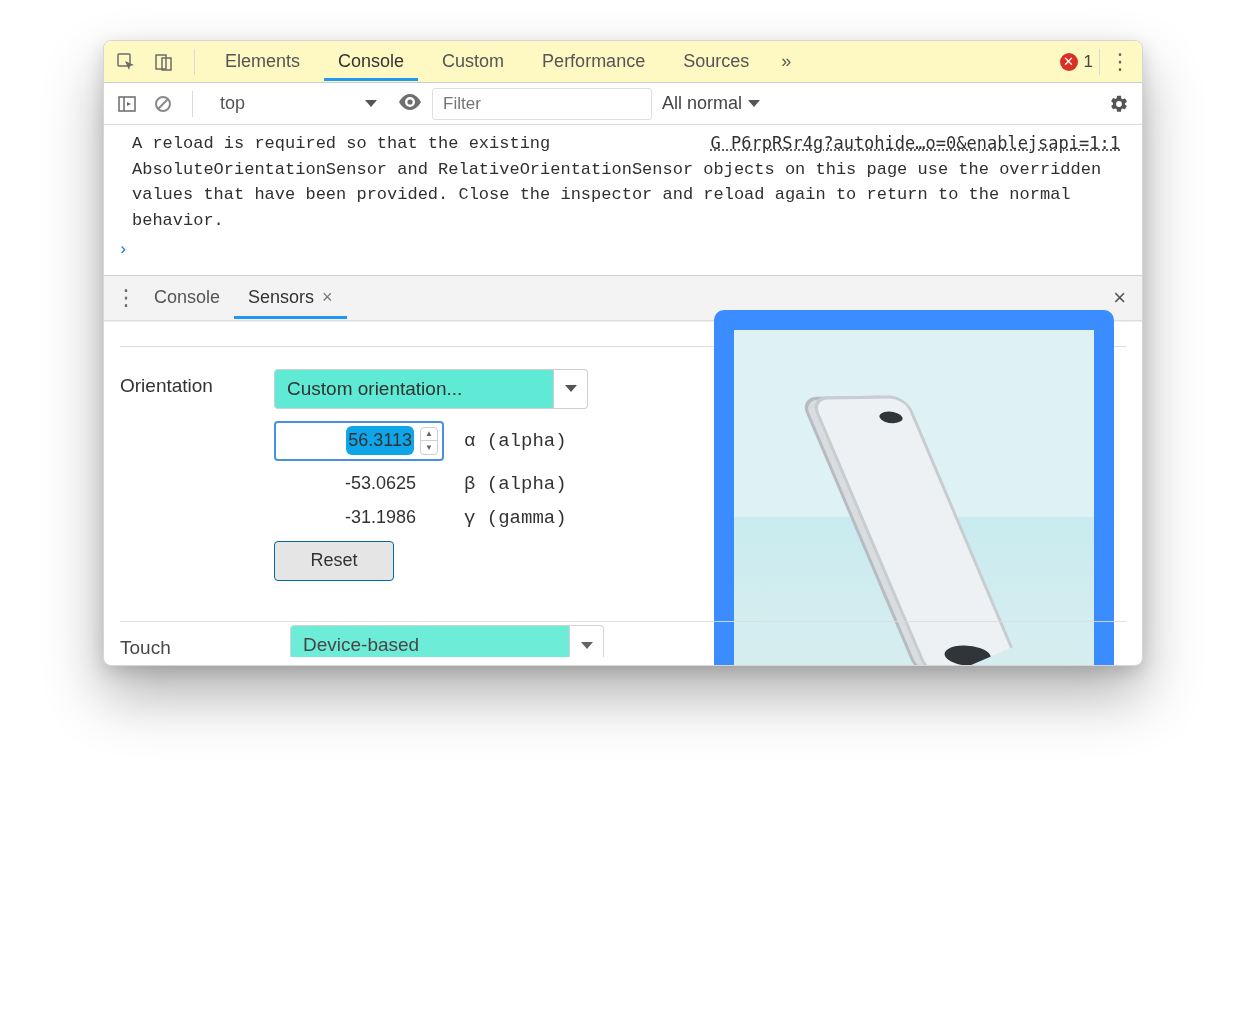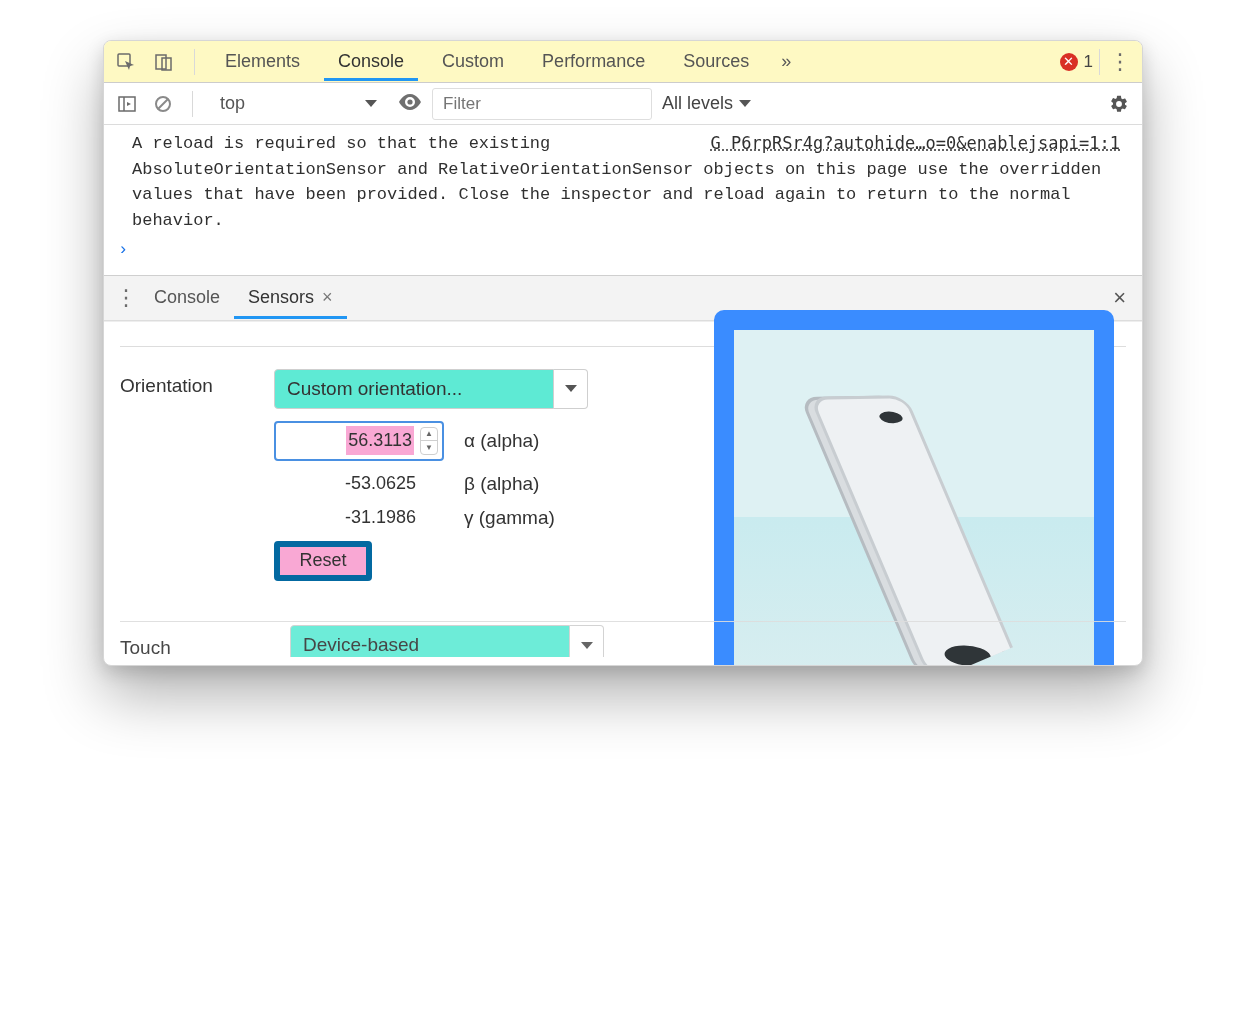--- a/index.html
+++ b/index.html
@@ -61,27 +61,27 @@
 .sensors .section-divider { height:1px; background:#ddd; margin: 0 0 22px 0; }
 .orientation-row { display:flex; gap: 24px; align-items:flex-start; }
 .label { width: 130px; font-size:19px; color:#333; padding-top:6px; }
 .controls { display:flex; flex-direction:column; gap:12px; }
 .selectbox { display:flex; align-items:center; }
 .selectbox .sel { border:1px solid #cfcfcf; border-radius:4px 0 0 4px; height:40px; padding: 0 12px; font-size:19px; color:#333; width: 280px; display:flex; align-items:center; background:#5eead4; }
 .selectbox .chev { border:1px solid #cfcfcf; border-left:none; border-radius:0 4px 4px 0; height:40px; width:34px; display:flex; align-items:center; justify-content:center; }
 .num-row { display:flex; align-items:center; gap:20px; }
 .num-input { width:170px; height:40px; border:1px solid #cfcfcf; border-radius:4px; display:flex; align-items:center; justify-content:flex-end; padding: 0 28px 0 12px; font-size:18px; color:#333; position:relative; }
 .num-input.focused { border:2px solid #4a90e2; }
-.num-input.focused .val { background:#f9a8d4; border-radius:0; padding:4px 2px; }
+.num-input.focused .val { background:#0ea5e9; border-radius:6px; padding:4px 2px; }
 .num-input .spinner { position:absolute; right:4px; top:4px; bottom:4px; width:18px; border:1px solid #cfcfcf; border-radius:4px; display:flex; flex-direction:column; font-size:8px; color:#666; }
 .num-input .spinner div { flex:1; display:flex; align-items:center; justify-content:center; }
 .num-input .spinner div:first-child { border-bottom:1px solid #cfcfcf; }
-.greek-label { font-size:19px; color:#333; }
+.greek-label { font-size:19px; color:#333;font-family:Liberation Mono, monospace; }
 .num-static { width:170px; text-align:right; padding-right:28px; font-size:18px; color:#333; }
-.reset-btn { border:6px solid #0369a1; border-radius:4px; background:#f9a8d4; height:40px; width:98px; font-size:18px; color:#333; cursor:pointer; }
+.reset-btn { border:1px solid #0369a1; border-radius:4px; background:#e5e5e5; height:40px; width:120px; font-size:18px; color:#333; cursor:pointer; }
 
 
 .phone-preview { position:absolute; right:28px; top:-12px; width:400px; height:400px; border:20px solid #3a8cff; border-radius:10px; background:#d9eef0; overflow:hidden; }
 .phone-preview .sky { position:absolute; inset:0 0 48% 0; background:#def1f3; }
 .phone-preview .ground { position:absolute; inset:52% 0 0 0; background:linear-gradient(#c9ebef,#d9eef0); }
 .phone-svg { position:absolute; left:50%; top:50%; transform:translate(-50%,-50%) rotate(-23deg); }
 
 
 .touch-row { border-top:1px solid #ddd; margin-top: 40px; padding: 12px 0 0 0; display:flex; gap:40px; align-items:center; opacity:.9; overflow:hidden; height:36px; }
 
@@ -144,21 +144,21 @@
       <span class="triangle-down"></span>
     </div>
     <div class="eye">
       <svg width="24" height="16" viewBox="0 0 24 16" fill="#6f6f6f">
           <path d="M12 0 C5 0 1 8 1 8 s4 8 11 8 s11-8 11-8 S19 0 12 0 Z M12 13 a5 5 0 1 1 0-10 a5 5 0 0 1 0 10 Z"></path>
           <circle cx="12" cy="8" r="2.6"></circle>
         </svg>
     </div>
     <input class="filter-input" placeholder="Filter" style="">
     <div class="levels">
-      <span>All levels</span>
+      <span>All normal</span>
       <span class="triangle-down"></span>
     </div>
     <div class="spacer" style="flex:1"></div>
     <div class="ct-icon">
       <svg width="20" height="20" viewBox="0 0 24 24" fill="#555">
           <path d="M19.14,12.94a7.07,7.07,0,0,0,.05-.94,7.07,7.07,0,0,0-.05-.94l2.03-1.58a.5.5,0,0,0,.12-.64l-1.92-3.32a.5.5,0,0,0-.6-.22l-2.39.96a7.23,7.23,0,0,0-1.62-.94l-.36-2.54A.5.5,0,0,0,13.9,2h-3.8a.5.5,0,0,0-.5.42L9.24,4.96a7.23,7.23,0,0,0-1.62.94l-2.39-.96a.5.5,0,0,0-.6.22L2.71,8.48a.5.5,0,0,0,.12.64l2.03,1.58a7.07,7.07,0,0,0-.05.94,7.07,7.07,0,0,0,.05.94L2.83,14.16a.5.5,0,0,0-.12.64l1.92,3.32a.5.5,0,0,0,.6.22l2.39-.96a7.23,7.23,0,0,0,1.62.94l.36,2.54a.5.5,0,0,0,.5.42h3.8a.5.5,0,0,0,.5-.42l.36-2.54a7.23,7.23,0,0,0,1.62-.94l2.39.96a.5.5,0,0,0,.6-.22l1.92-3.32a.5.5,0,0,0-.12-.64ZM12,15.5A3.5,3.5,0,1,1,15.5,12,3.5,3.5,0,0,1,12,15.5Z"></path>
         </svg>
     </div>
   </div>
 

